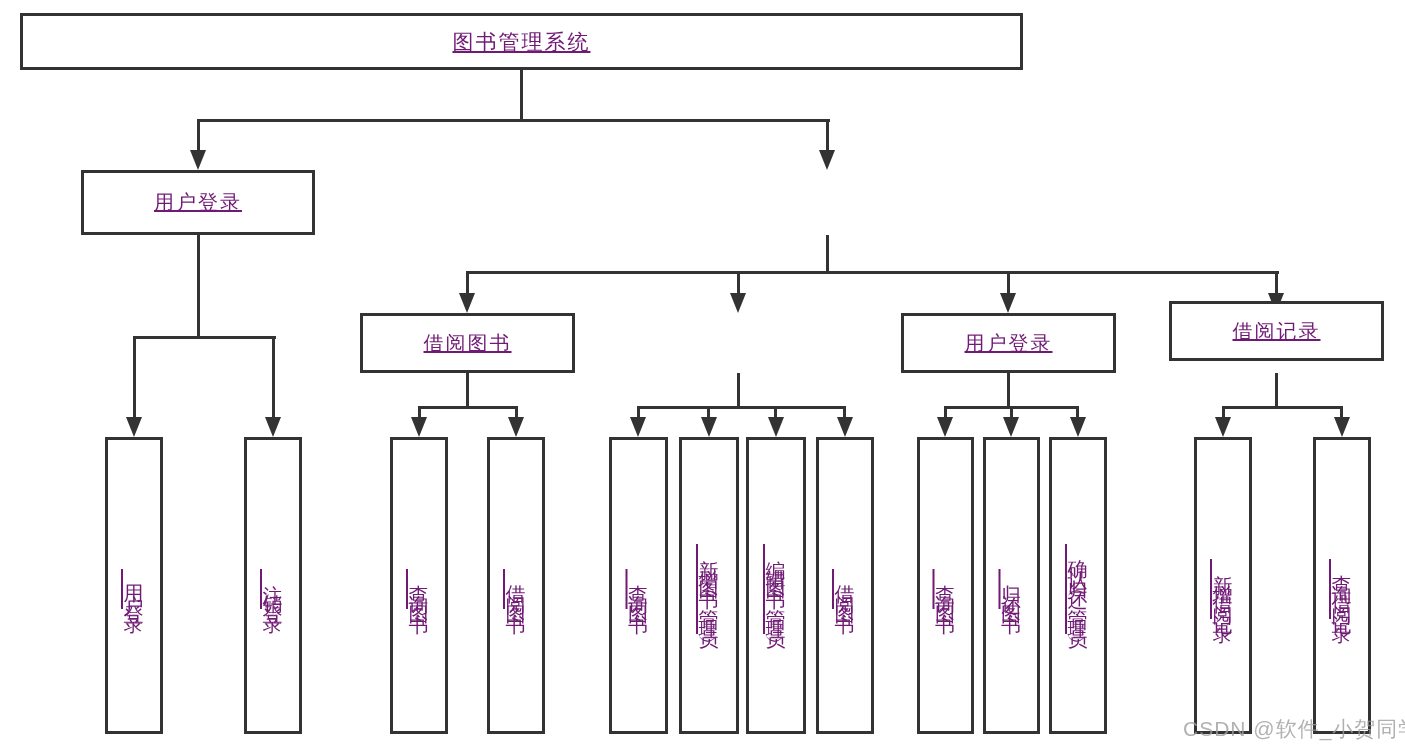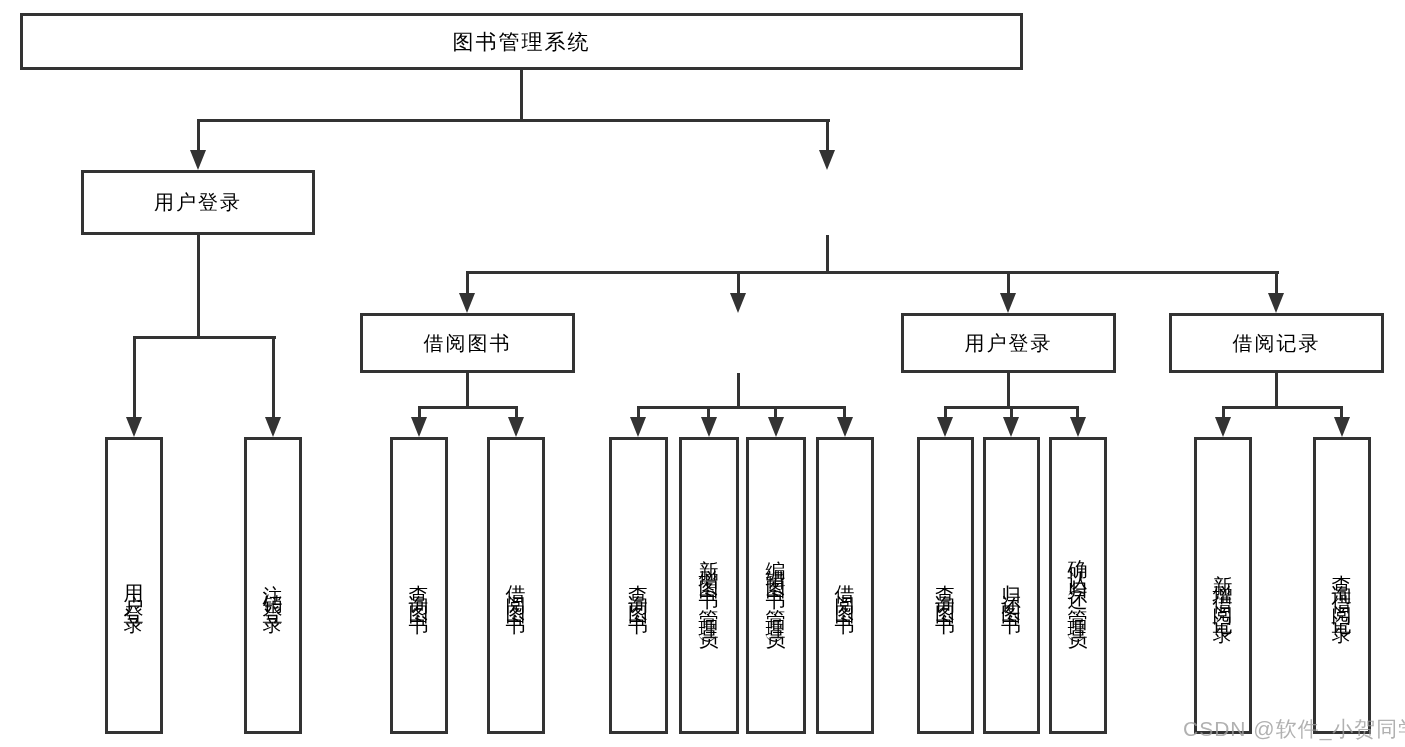--- a/index.html
+++ b/index.html
@@ -19,21 +19,22 @@
   .box{
     position:absolute;
     box-sizing:border-box;
     border:3px solid var(--line);
     background:#fff;
     display:flex;
     align-items:center;
     justify-content:center;
     font-size:20px;
     letter-spacing:2px;
-    color:#000000;
+    color:#701a75;
+    text-decoration:underline;
   }
   .box.root{font-size:21px;}
   .vbox{
     writing-mode:vertical-lr;
     text-orientation:mixed;
     letter-spacing:10px;
     line-height:1;
     padding-top:6px;
   }
   .hline,.vline{position:absolute;background:var(--line);}
@@ -86,21 +87,21 @@
   <div class="arrow" style="left:459px;top:293px;"></div>
   <div class="vline" style="left:737px;top:271px;height:22px;"></div>
   <div class="arrow" style="left:730px;top:293px;"></div>
   <div class="vline" style="left:1007px;top:271px;height:22px;"></div>
   <div class="arrow" style="left:1000px;top:293px;"></div>
   <div class="vline" style="left:1275px;top:271px;height:22px;"></div>
   <div class="arrow" style="left:1268px;top:293px;"></div>
 
   <div class="box" style="left:360px;top:313px;width:215px;height:60px;">借阅图书</div>
   <div class="box" style="left:901px;top:313px;width:215px;height:60px;">用户登录</div>
-  <div class="box" style="left:1169px;top:313px;width:215px;height:60px;">借阅记录</div>
+  <div class="box" style="left:1169px;top:301px;width:215px;height:60px;">借阅记录</div>
 
   <div class="vline" style="left:466px;top:373px;height:36px;"></div>
   <div class="hline" style="left:418px;top:406px;width:100px;"></div>
   <div class="vline" style="left:418px;top:406px;height:11px;"></div>
   <div class="arrow" style="left:411px;top:417px;"></div>
   <div class="vline" style="left:515px;top:406px;height:11px;"></div>
   <div class="arrow" style="left:508px;top:417px;"></div>
 
   <div class="vline" style="left:737px;top:373px;height:36px;"></div>
   <div class="hline" style="left:637px;top:406px;width:209px;"></div>

